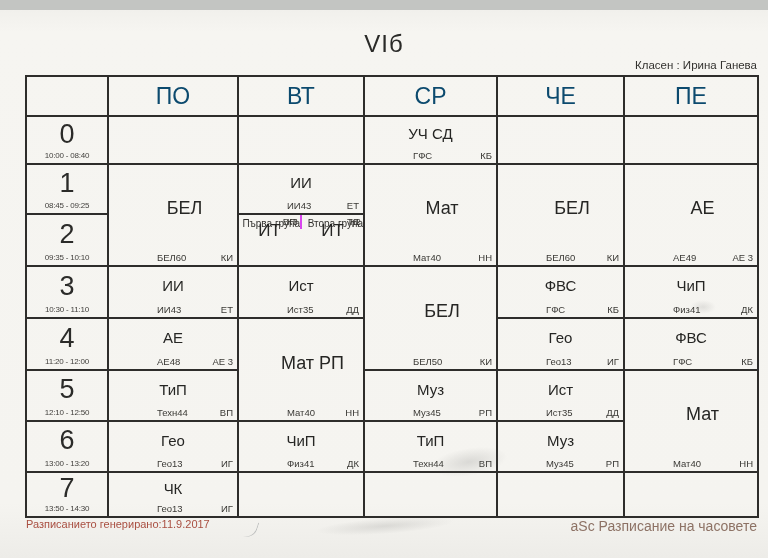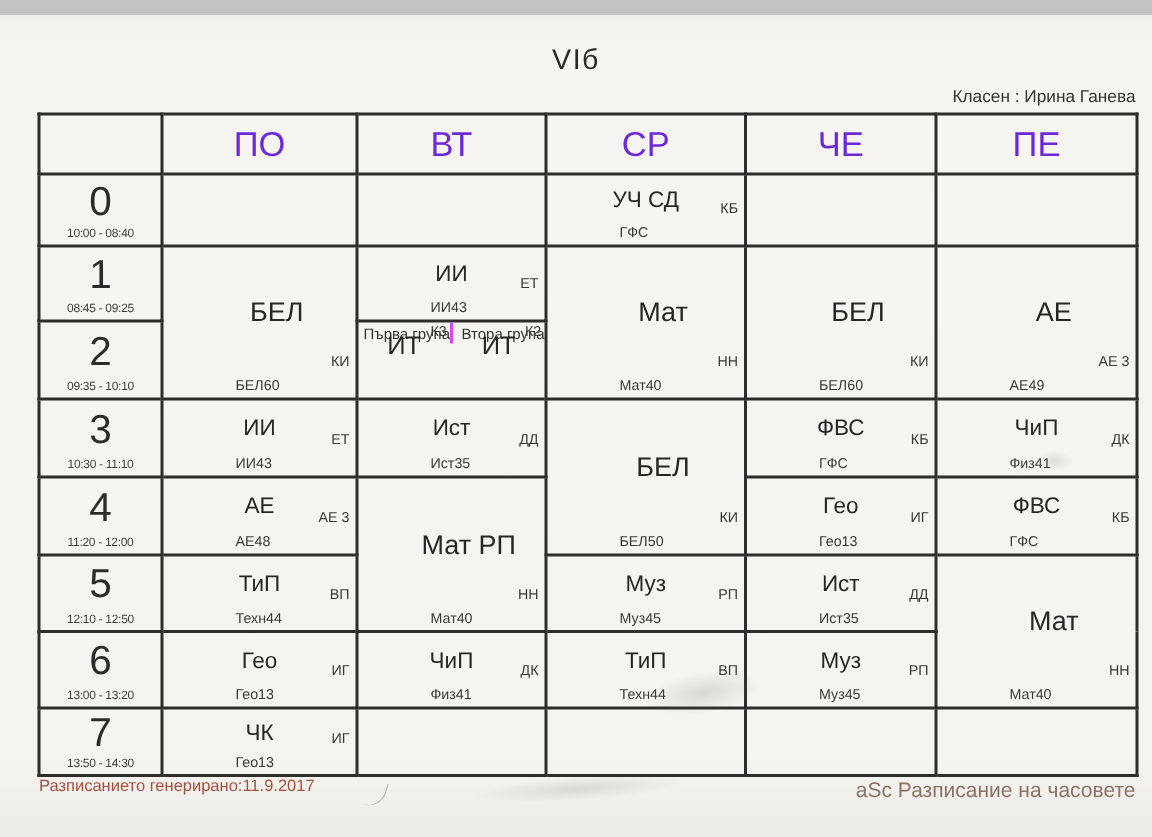--- a/index.html
+++ b/index.html
@@ -9,53 +9,53 @@
     font-family:"Liberation Sans", sans-serif;
     position:relative; overflow:hidden;
     color:#2d2c2a;
   }
   .paper {
     position:absolute; left:0; top:10px; width:768px; height:548px;
     background:linear-gradient(180deg,#f1f0ec 0%,#f6f5f1 4%,#f5f4f0 90%,#edecE8 100%);
   }
   .title {
     position:absolute; left:0; top:30px; width:768px;
-    text-align:center; font-size:19px; color:#2a2a28; letter-spacing:1px;
+    text-align:center; font-size:24px; color:#2a2a28; letter-spacing:1px;
   }
   .teacher {
     position:absolute; top:59px; right:11px;
     font-size:11.5px; color:#33322f;
   }
   table.tt {
     position:absolute; left:25px; top:75px;
     border-collapse:collapse; table-layout:fixed;
   }
   .tt td {
     border:2px solid #2e2d2b;
     padding:0; position:relative; vertical-align:top;
     overflow:hidden;
   }
-  td.dh { text-align:center; vertical-align:middle; font-size:23px; color:#6d28d9; }
+  td.dh { text-align:center; vertical-align:middle; font-size:23px; color:#0c4a6e; }
   .pnum {
     position:absolute; left:0; right:0; top:0; bottom:12px;
     display:flex; align-items:center; justify-content:center;
     font-size:27px; color:#2b2b29;
   }
   .ptime {
     position:absolute; left:0; right:0; bottom:3px;
     text-align:center; font-size:8px; color:#413f3c; letter-spacing:-0.2px;
   }
   .subj {
     position:absolute; left:0; right:0; top:0; bottom:13px;
     display:flex; align-items:center; justify-content:center;
     font-size:15px; color:#262624;
   }
   .subj.big { font-size:18px;margin-left:23px; }
   .bl { position:absolute; left:4px;  bottom:2px; font-size:9.5px; color:#3a3935;margin-left:44px; }
-  .br { position:absolute; right:4px; bottom:18px; font-size:9.5px; color:#3a3935; }
+  .br { position:absolute; right:4px; bottom:2px; font-size:9.5px; color:#3a3935; }
   .splitwrap { display:flex; height:100%; }
   .half { flex:1; position:relative; }
   .half + .half { border-left:2px solid #d946ef; }
   .grp { text-align:right; font-size:10px; color:#33322f; padding-top:3px; }
   .half .subj { top:16px; bottom:13px; font-size:17px; }
   .fgen {
     position:absolute; left:26px; top:518px;
     font-size:11px; color:#a94f41;
   }
   .fbrand {

